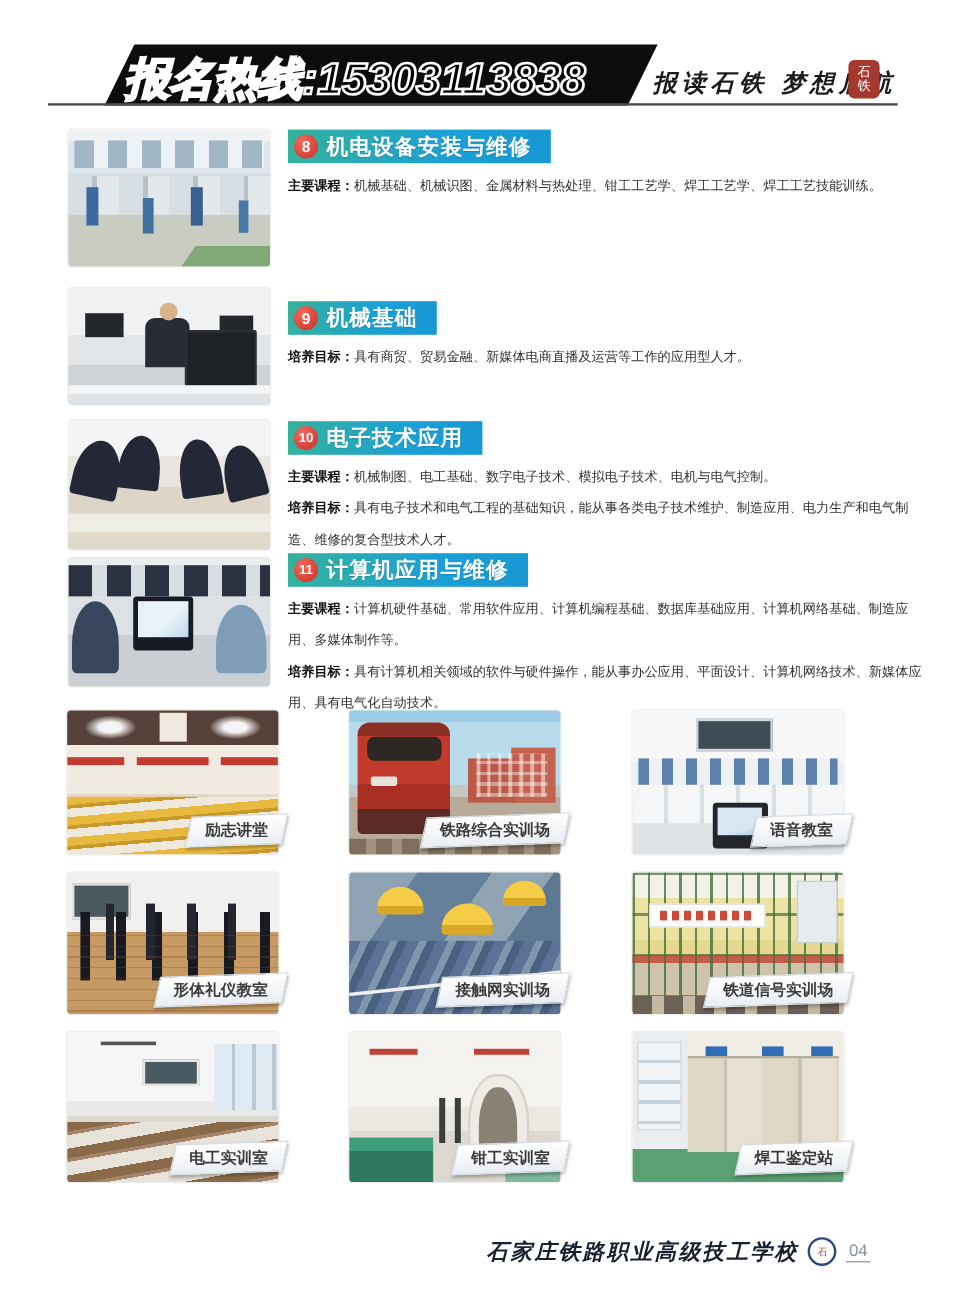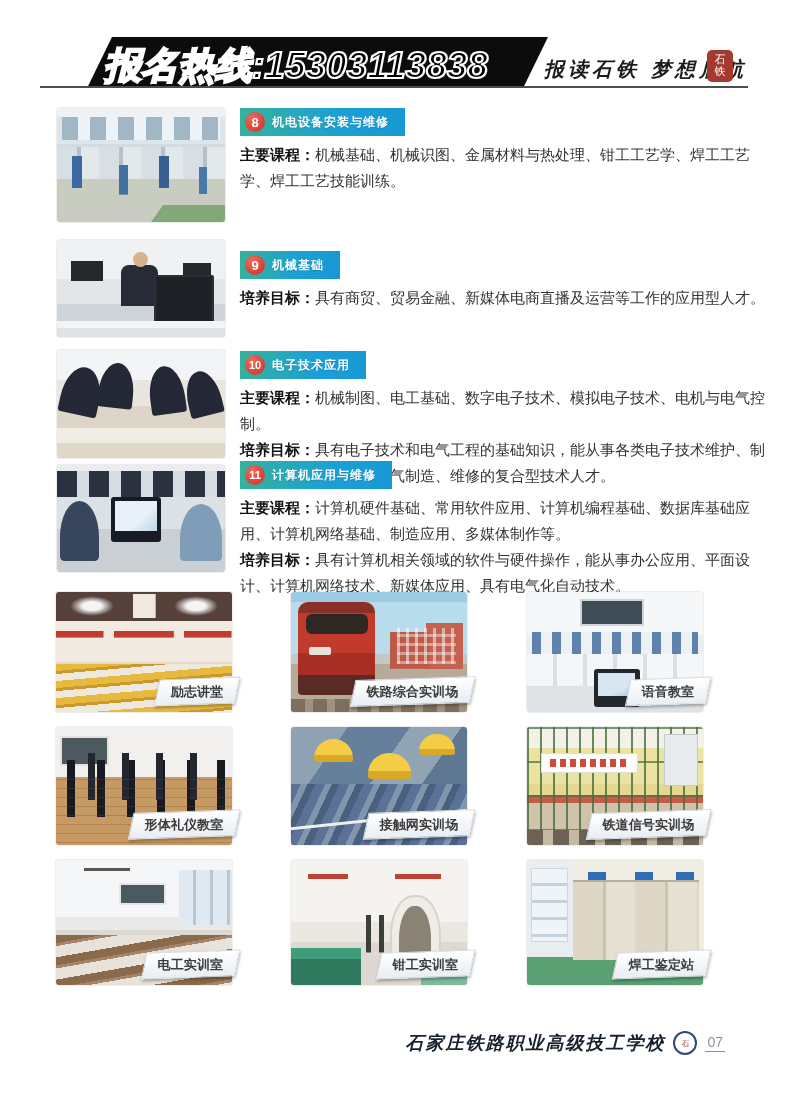--- a/index.html
+++ b/index.html
@@ -22,22 +22,22 @@
   .sec{position:absolute;left:0;right:0;}
   .sec .photo{position:absolute;left:57px;width:168px;border-radius:3px;overflow:hidden;
       box-shadow:0 0 0 1px rgba(0,0,0,.07);}
   .sec .content{position:absolute;left:240px;width:528px;}
   .trow{display:inline-flex;align-items:center;gap:7px;height:28px;padding:0 16px 0 5px;
       background:linear-gradient(90deg,#35b29b 0%,#1ba0d6 60%,#1898d3 100%);margin-bottom:6px;}
   .badge{width:20px;height:20px;border-radius:50%;flex:0 0 auto;
       background:radial-gradient(circle at 35% 30%,#ef6a5e,#d63c30 75%);
       color:#fff;font-weight:bold;font-size:13px;display:flex;align-items:center;justify-content:center;}
   .badge.n2{font-size:11px;}
-  .sec-title{color:#fff;font-weight:bold;font-size:12px;letter-spacing:1px;text-shadow:0 1px 1px rgba(0,0,0,.15);}
-  .body{margin:0;font-size:15px;line-height:26px;color:#333;}
+  .sec-title{color:#fff;font-weight:bold;font-size:18px;letter-spacing:1px;text-shadow:0 1px 1px rgba(0,0,0,.15);}
+  .body{margin:0;font-size:11px;line-height:26px;color:#333;}
   .body .lbl{color:#111;}
 
   
   .photo{position:relative;}
   .photo i{position:absolute;display:block;}
 
   
   .pic-s8{background:linear-gradient(180deg,#eef2f4 0 8%,#dde6eb 8% 32%,#d4dce1 32% 62%,#c9ccc1 62% 100%);}
   .pic-s8 .a{top:8%;left:3%;right:3%;height:20%;background:repeating-linear-gradient(90deg,#a2b7c6 0 16px,#ecf2f5 16px 28px);}
   .pic-s8 .b{top:34%;left:0;right:0;height:28%;background:repeating-linear-gradient(90deg,#d8dfe4 0 20px,#b6c2ca 20px 24px,#e3e8eb 24px 42px);}
@@ -340,16 +340,16 @@
         <i class="a"></i>
         <i class="b"></i>
         <i class="c"></i>
       </div>
     <span class="ribbon"><span class="rt">焊工鉴定站</span></span>
   </div>
 
   <div class="footer">
     <span class="school-name">石家庄铁路职业高级技工学校</span>
     <span class="logo">石</span>
-    <span class="page-num">07</span>
+    <span class="page-num">04</span>
   </div>
 
 </div>
 
 </body></html>

